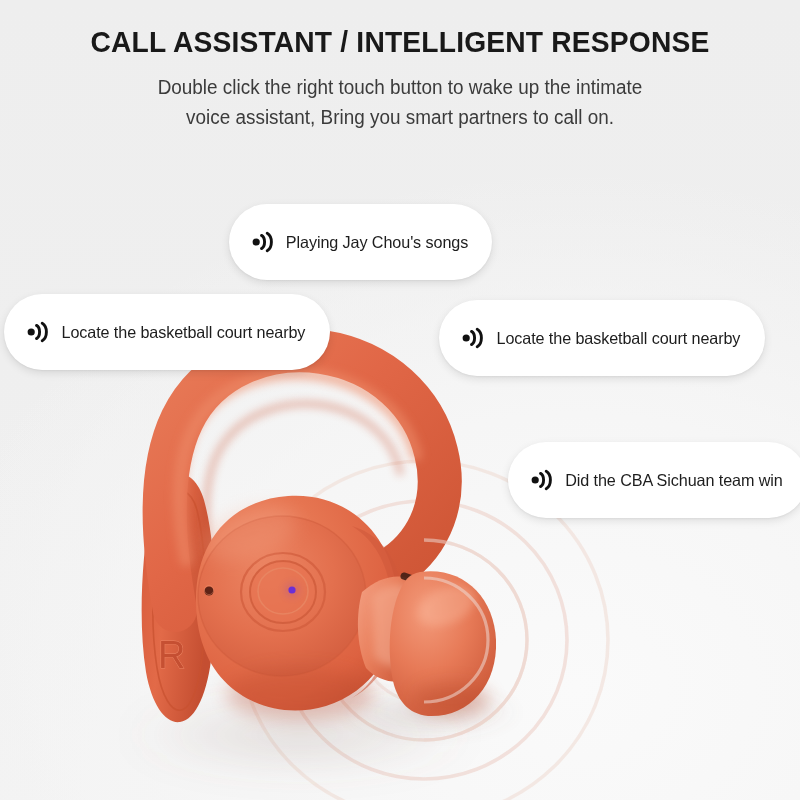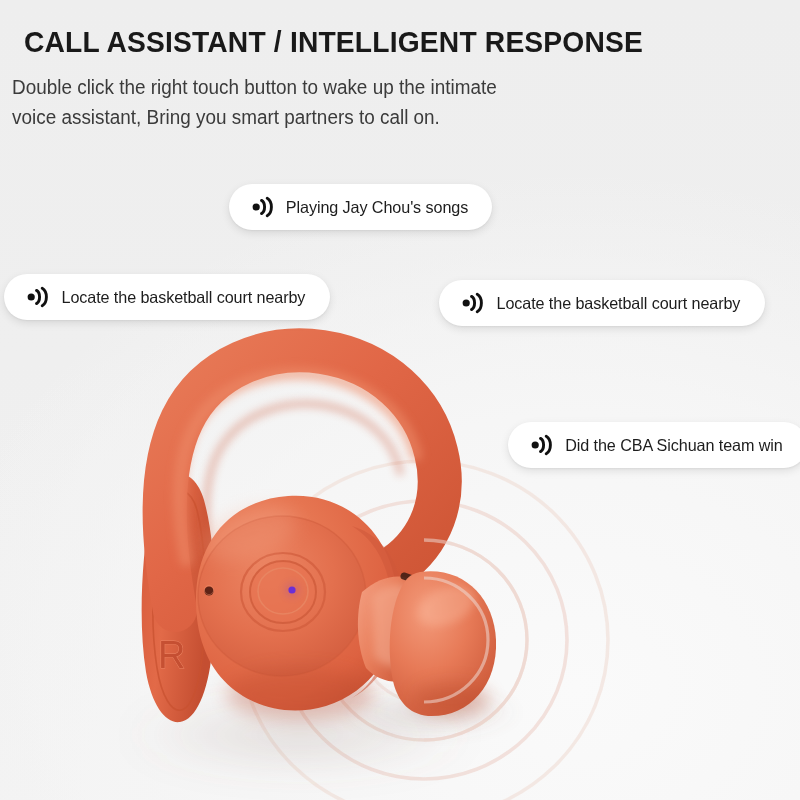--- a/index.html
+++ b/index.html
@@ -29,21 +29,21 @@
       radial-gradient(120% 100% at 50% 100%, #f4f4f4 0%, rgba(244,244,244,0) 65%),
       linear-gradient(180deg, #eeeeee 0%, #efefef 45%, #f1f1f1 100%);
   }
 
   
   #header {
     position: absolute;
     top: 0;
     left: 0;
     width: 800px;
-    text-align: left;
+    text-align: center;
     z-index: 6;
   }
   #page-title {
     margin: 0;
     padding-top: 25px;
     font-size: 30px;
     line-height: 34px;
     letter-spacing: 0.2px;
     font-weight: 700;
     color: #191919;
@@ -62,25 +62,26 @@
   #subtitle span { display: block; }
 
   
   .bubble {
     position: absolute;
     display: flex;
     align-items: center;
     gap: 9px;
     background: #ffffff;
     border-radius: 999px;
-    padding: 0 22px;
+    padding: 15px 22px;
     height: 46px;
     box-shadow: 0 3px 9px rgba(0,0,0,0.10), 0 1px 2px rgba(0,0,0,0.05);
     z-index: 7;
     white-space: nowrap;
+    margin-top: 20px;
   }
   .bubble-text {
     font-size: 16.5px;
     color: #1d1d1d;
     letter-spacing: -0.1px;
     transform: scaleX(0.98);
   }
   .sound-icon {
     flex: 0 0 auto;
     width: 24px;

